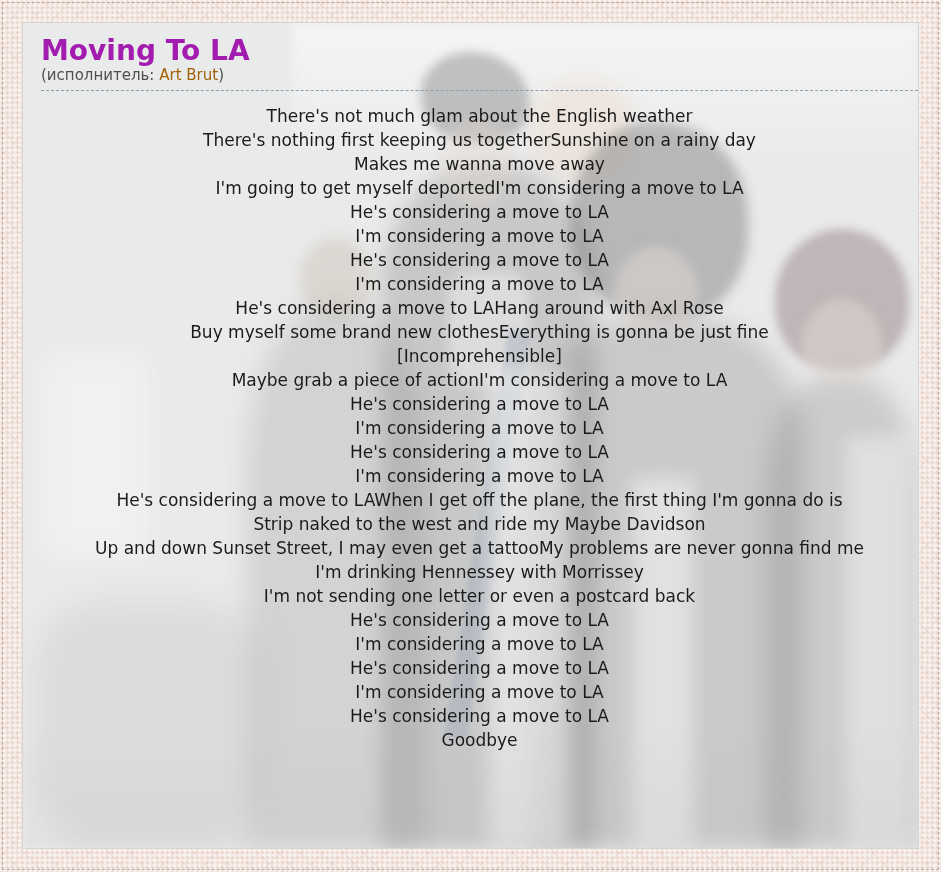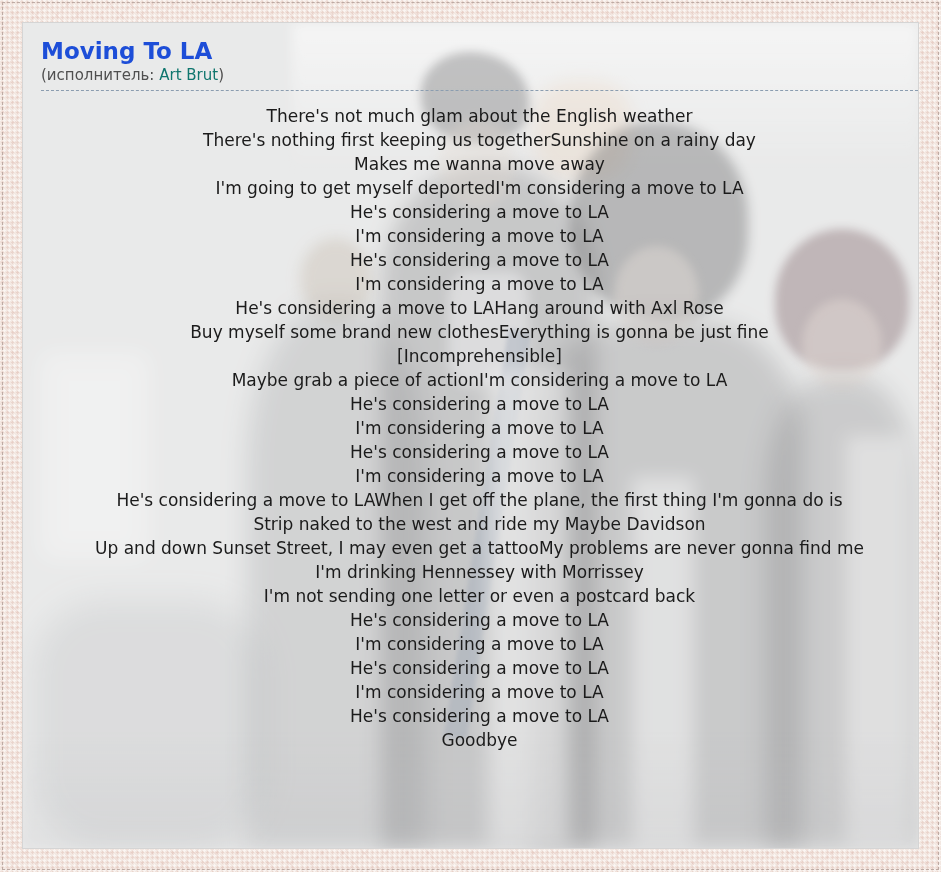--- a/index.html
+++ b/index.html
@@ -56,30 +56,30 @@
   .p-white1   { left: 52%; top: 42%; width: 9%; height: 58%; background: rgba(255,255,255,0.55); filter: blur(10px); }
   .p-white2   { left: 2%; top: 40%; width: 12%; height: 25%; background: rgba(255,255,255,0.50); filter: blur(12px); }
   .p-white3   { left: 68%; top: 55%; width: 7%; height: 45%; background: rgba(255,255,255,0.50); filter: blur(9px); }
   .p-white4   { left: 92%; top: 50%; width: 7%; height: 50%; background: rgba(255,255,255,0.45); filter: blur(9px); }
   .p-floor    { left: 0; top: 86%; width: 100%; height: 14%; background: linear-gradient(180deg, rgba(255,255,255,0), rgba(148,148,154,0.14)); filter: blur(6px); }
   .p-wash     { inset: 0; background: rgba(233,234,235,0.38); }
   
   .content { position: relative; z-index: 1; padding: 14px 0 0 18px; }
   .title {
     margin: 0; padding: 0;
-    font-size: 23px; font-weight: bold; line-height: 28px;
-    color: #1d4ed8;
+    font-size: 28px; font-weight: bold; line-height: 28px;
+    color: #a21caf;
   }
   .subtitle {
     font-size: 15px; line-height: 20px;
     color: #4f4f4f;
     padding-bottom: 5px;
     border-bottom: 1px dashed #8b9db0;
   }
-  .artist-link { color: #0f766e; text-decoration: none; cursor: pointer; }
+  .artist-link { color: #a16207; text-decoration: none; cursor: pointer; }
   .lyrics { margin-top: 13px; text-align: center; }
   .lyric-line {
     font-size: 17px; line-height: 24px;
     color: #1b1b1b;
     white-space: pre;
   }
 </style>
 </head>
 <body>
 

